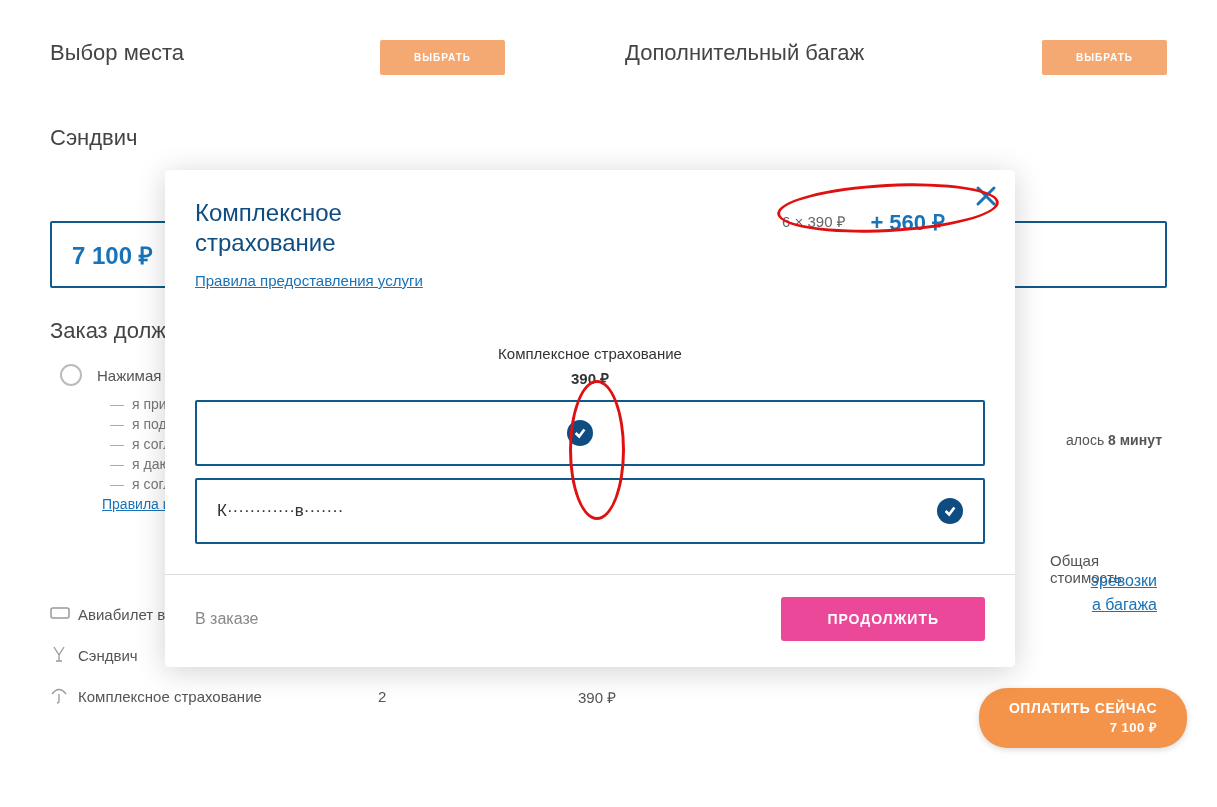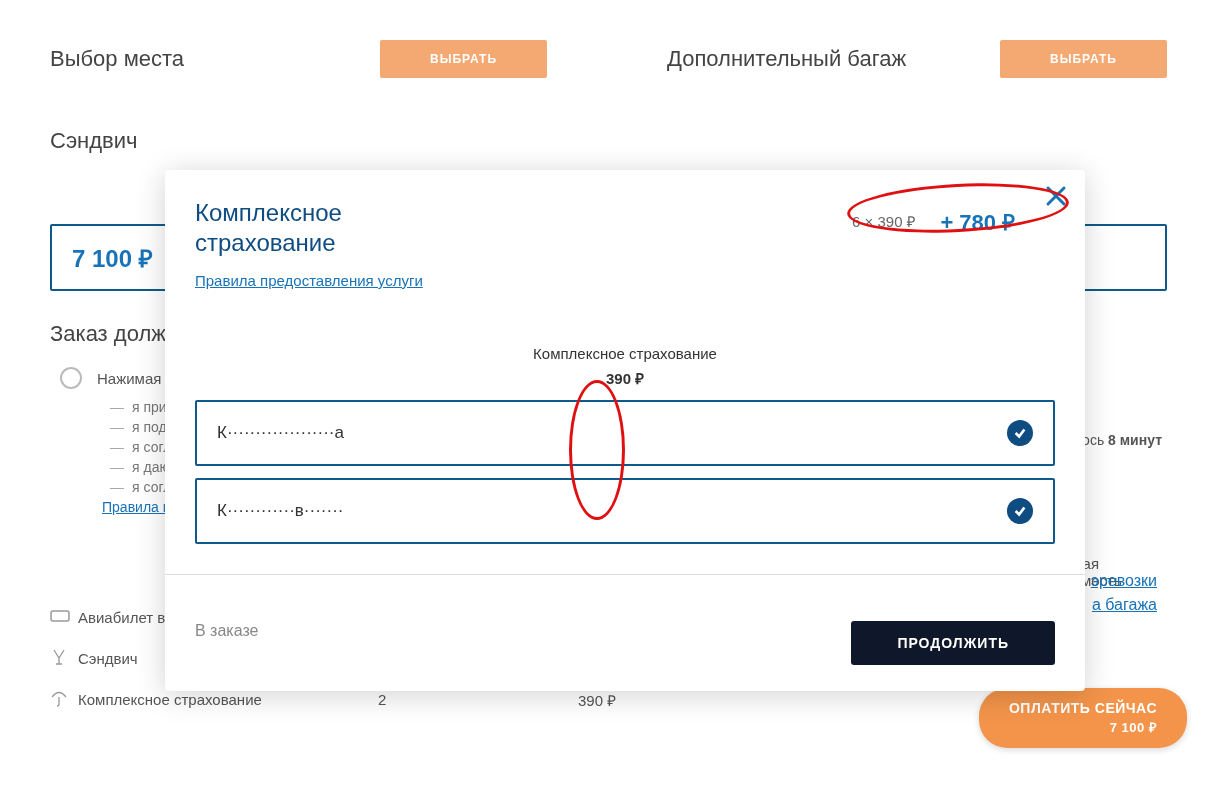--- a/index.html
+++ b/index.html
@@ -7,25 +7,25 @@
   font-family: Arial, Helvetica, sans-serif;
   background: #ffffff;
   width: 1217px;
   height: 807px;
   position: relative;
   overflow: hidden;
   color: #333;
 }
 .page { padding: 40px 50px 0 50px; }
 
-.row { display: flex; align-items: center; margin-bottom: 50px; }
+.row { display: flex; margin-bottom: 50px; }
 .section-title { font-size: 22px; color: #444; font-weight: 400; flex: 0 0 330px; }
 .btn-orange-light {
   background: #f4a872; color: #fff; border: none;
-  padding: 12px 50px; font-size: 12px; font-weight: bold;
+  padding: 12px 34px; font-size: 10px; font-weight: bold;
   letter-spacing: 1px; cursor: pointer; border-radius: 2px;
 }
 .section2-title { font-size: 22px; color: #444; font-weight: 400; margin-left: 120px; flex: 0 0 330px; }
 
 .price-bar {
   border: 2px solid #0f5a8a; border-radius: 2px;
   padding: 15px 20px; margin-top: 70px;
   color: #1873b8; font-size: 24px; font-weight: bold;
 }
 
@@ -64,21 +64,21 @@
   box-shadow: 0 2px 6px rgba(0,0,0,0.15);
 }
 .pay-btn .sub{ display:block; font-size:13px; font-weight:bold; margin-top:2px;}
 
 .extra-links{ position:absolute; right:60px; top:572px; text-align:right; font-size:16px;}
 .extra-links a{ color:#1873b8; text-decoration:underline; display:block; margin-bottom:6px;}
 
 
 .modal {
   position: absolute; left: 165px; top: 170px;
-  width: 920px; background: #fff;
+  width: 850px; background: #fff;
   box-shadow: 0 4px 30px rgba(0,0,0,0.18);
   border-radius: 4px; padding: 28px 30px 26px 30px;
   z-index: 10;
 }
 .modal-title { font-size: 24px; color: #0f4c81; line-height: 1.25; max-width: 320px;}
 .modal-link { color:#1873b8; text-decoration: underline; font-size:15px; display:inline-block; margin-top:14px;}
 .modal-close {
   position:absolute; top: 14px; right: 18px; cursor:pointer;
   color:#1873b8; font-size:28px; line-height:1;
 }
@@ -115,22 +115,22 @@
   width:56px; height:140px; border:3px solid #e01010; border-radius:50%;
   pointer-events:none;
 }
 
 .modal-footer{
   border-top:1px solid #ddd; margin:30px -30px 0 -30px; padding:22px 30px 0 30px;
   display:flex; align-items:center; justify-content:space-between;
 }
 .in-order{ font-size:16px; color:#888;}
 .btn-continue{
-  background:#0f172a; color:#fff; border:none; padding:14px 46px;
-  font-weight:bold; font-size:14px; letter-spacing:1px; border-radius:3px; cursor:pointer;margin-top:24px;
+  background:#ec4899; color:#fff; border:none; padding:14px 46px;
+  font-weight:bold; font-size:14px; letter-spacing:1px; border-radius:3px; cursor:pointer;
 }
 </style>
 </head>
 <body>
 
 <div class="page">
 
   <div class="row">
     <div class="section-title">Выбор места</div>
     <button class="btn-orange-light">ВЫБРАТЬ</button>
@@ -231,29 +231,28 @@
         <path d="M3 3 L19 19 M19 3 L3 19" stroke="#1873b8" stroke-width="3" stroke-linecap="round"></path>
       </svg>
   </div>
   <div class="modal-title">
     <span>Комплексное</span><br><span>страхование</span>
   </div>
   <a class="modal-link">Правила предоставления услуги</a>
 
   <div class="modal-price-block">
     <div class="mpb-calc">6 × 390 ₽</div>
-    <div class="mpb-total">+ 780 ₽</div>
+    <div class="mpb-total">+ 560 ₽</div>
   </div>
   <div class="circle-annot-top"></div>
 
   <div class="modal-product-head">Комплексное страхование</div>
   <div class="modal-product-price">390 ₽</div>
 
   <div class="pass-box">
-    <div class="pass-name">К···················а</div>
     <div class="check-badge">
         <svg viewBox="0 0 16 16">
           <path d="M3 8 L7 12 L13 4"></path>
         </svg>
       </div>
   </div>
   <div class="pass-box">
     <div class="pass-name">К············в·······</div>
     <div class="check-badge">
         <svg viewBox="0 0 16 16">

